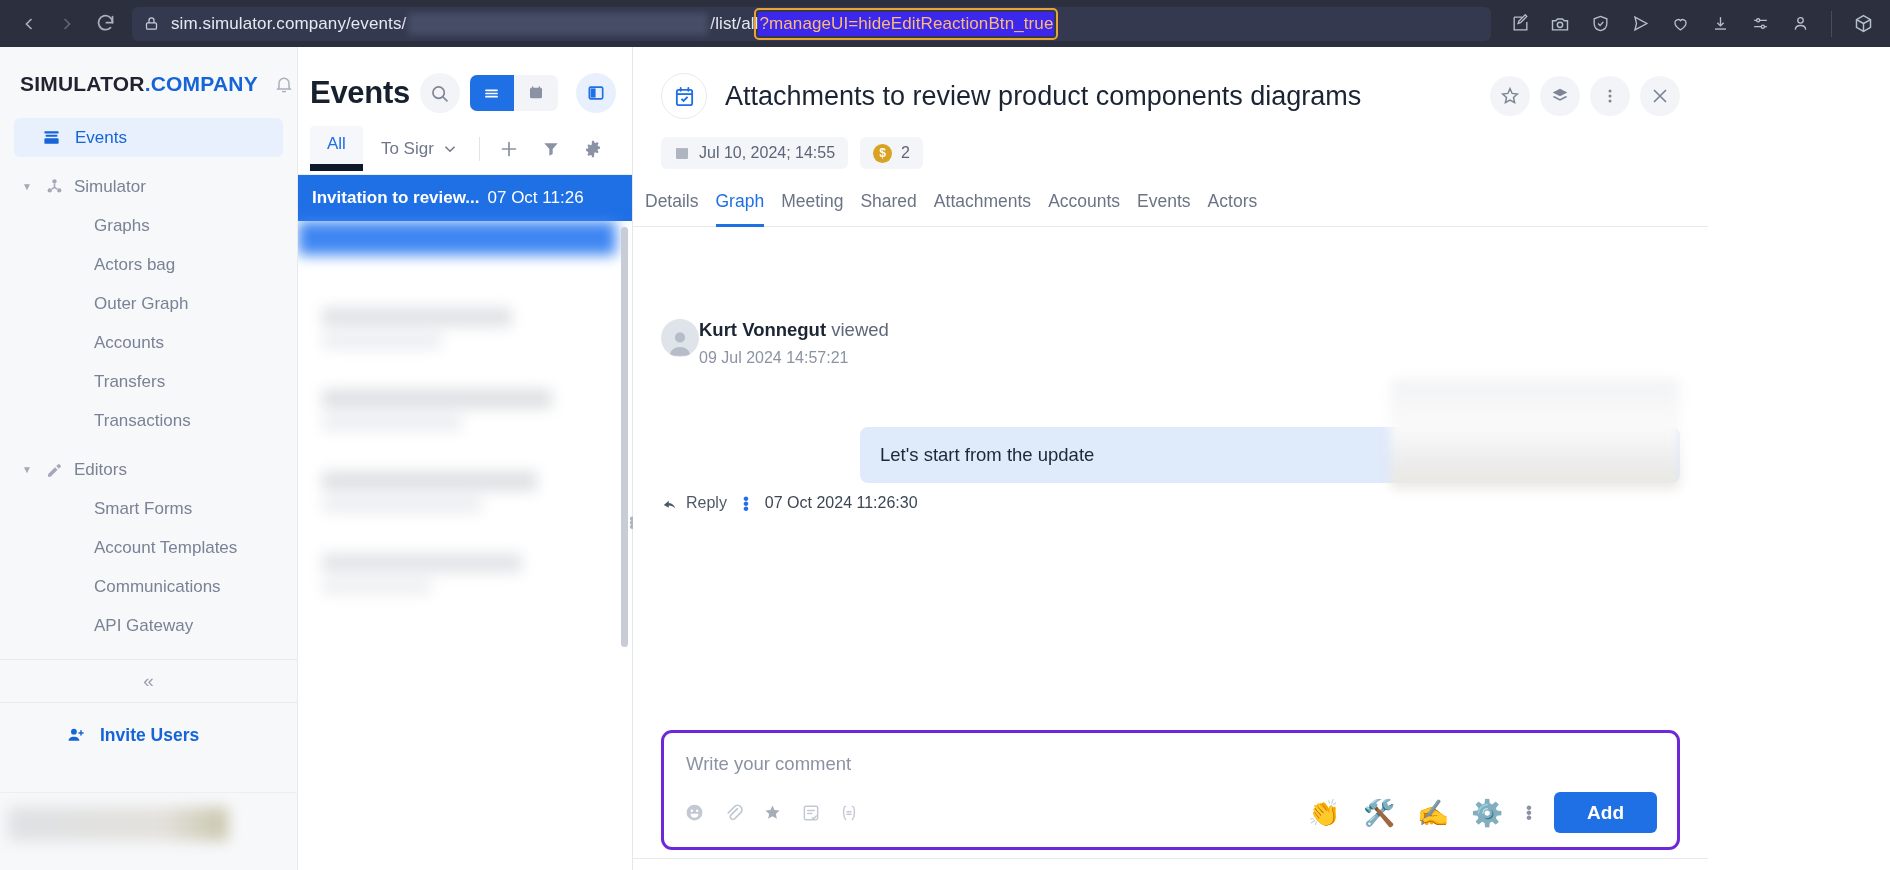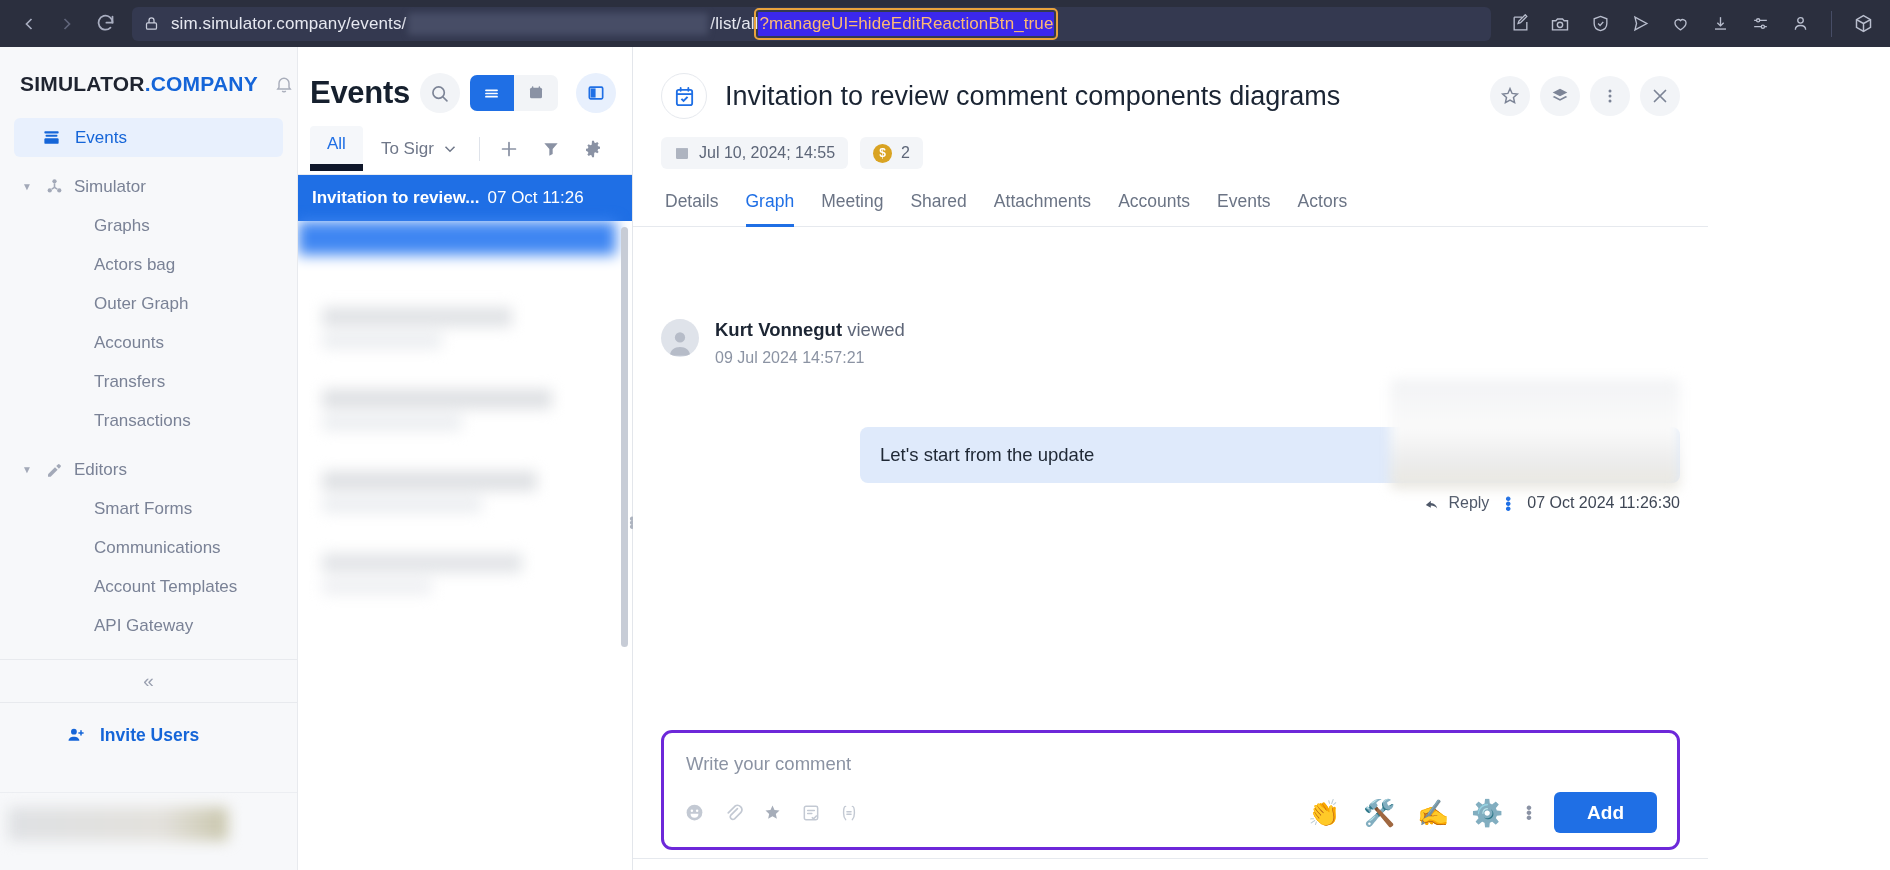--- a/index.html
+++ b/index.html
@@ -248,58 +248,58 @@
     color: #5d6678; font-size: 16px; justify-content: space-between;
   }
   .coin {
     width: 19px; height: 19px; border-radius: 50%;
     background: #d9a322; color: #fff;
     display: flex; align-items: center; justify-content: center;
     font-size: 12px; font-weight: bold;
   }
 
   .tabs {
-    display: flex; gap: 27px;
-    padding: 22px 28px 0 32px;
+    display: flex; gap: 17px;
+    padding: 22px 28px 0 12px;
     border-bottom: 1px solid #e6e9ee;
   }
   .tab {
     font-size: 17.5px; color: #6b7485;
     padding-bottom: 12px;
     border-bottom: 3px solid transparent;
     margin-bottom: -1px;
     white-space: nowrap;
   }
   .tab.active { color: #1f6fe5; border-bottom-color: #1f6fe5; }
 
   .chat-area { flex: 1; position: relative; overflow: hidden; padding: 0 28px; }
   .blur-msg {
     position: absolute; filter: blur(6px); border-radius: 6px;
   }
-  .event-entry { display: flex; gap: 16px; padding-top: 92px; }
+  .event-entry { display: flex; padding-top: 92px; }
   .avatar-circle {
     width: 38px; height: 38px; border-radius: 50%;
     background: #dfe3ea; flex: none;
     display: flex; align-items: flex-end; justify-content: center;
     overflow: hidden; color: #b6bcc8;
   }
   .event-name { font-size: 18.5px; color: #1c2533; }
   .event-name b { font-weight: bold; }
   .event-name span { color: #5e6678; }
   .event-time { font-size: 16px; color: #8b93a3; margin-top: 8px; }
 
   .bubble-wrap { display: flex; justify-content: flex-end; margin-top: 60px; }
   .bubble {
     background: #dfeafb; border-radius: 8px;
     padding: 17px 20px;
     font-size: 18.5px; color: #1f2835;
     width: 820px; max-width: 100%;
   }
   .bubble-meta {
-    display: flex; justify-content: flex-end; align-items: center;
+    display: flex; align-items: center;
     gap: 16px; margin-top: 11px;
     color: #6e7686; font-size: 16px;
   }
   .reply-btn { display: flex; align-items: center; gap: 8px; color: #4f5869; }
   .kebab { color: #1f6fe5; line-height: 5px; font-size: 17px; letter-spacing: 0; }
   .kebab span { display: block; }
   .msg-time { color: #3d4554; }
 
   .composer {
     margin: 0 28px 8px 28px;
@@ -503,24 +503,24 @@
               <path d="M15 6.8l2.2-2.2a1.6 1.6 0 0 1 2.3 0l1.2 1.2a1.6 1.6 0 0 1 0 2.3L18.5 10.3z"></path>
             </svg>
         </span>
         <span class="nav-label">Editors</span>
       </div>
 
       <div class="nav-item child">
         <span class="nav-label">Smart Forms</span>
       </div>
       <div class="nav-item child">
+        <span class="nav-label">Account Templates</span>
+      </div>
+      <div class="nav-item child">
         <span class="nav-label">Communications</span>
-      </div>
-      <div class="nav-item child">
-        <span class="nav-label">Account Templates</span>
       </div>
       <div class="nav-item child">
         <span class="nav-label">API Gateway</span>
       </div>
     </div>
 
     <div class="collapse-row">
       <span>«</span>
     </div>
 
@@ -631,21 +631,21 @@
   <div class="detail">
     <div class="detail-head">
       <div class="doc-avatar">
         <svg width="23" height="23" viewBox="0 0 24 24" fill="none" stroke="currentColor" stroke-width="1.9">
             <rect x="4" y="5" width="16" height="16" rx="2"></rect>
             <path d="M4 9.5h16"></path>
             <path d="M8 3v3M16 3v3" stroke-linecap="round"></path>
             <polyline points="8.8 14.5 11 16.6 15.2 12.4" stroke-width="2.1"></polyline>
           </svg>
       </div>
-      <div class="detail-title">Invitation to review comment components diagrams</div>
+      <div class="detail-title">Attachments to review product components diagrams</div>
       <div class="head-actions">
         <div class="round-btn tint">
           <svg width="22" height="22" viewBox="0 0 24 24" fill="none" stroke="currentColor" stroke-width="1.6">
               <polygon points="12 4 14.3 9.2 20 9.8 15.8 13.6 17 19.2 12 16.4 7 19.2 8.2 13.6 4 9.8 9.7 9.2"></polygon>
             </svg>
         </div>
         <div class="round-btn tint">
           <svg width="22" height="22" viewBox="0 0 24 24" fill="currentColor">
               <path d="M12 4l8 4.2-8 4.2-8-4.2z"></path>
               <path d="M4 13l8 4.2 8-4.2-1.9-1-6.1 3.2L5.9 12z"></path>

